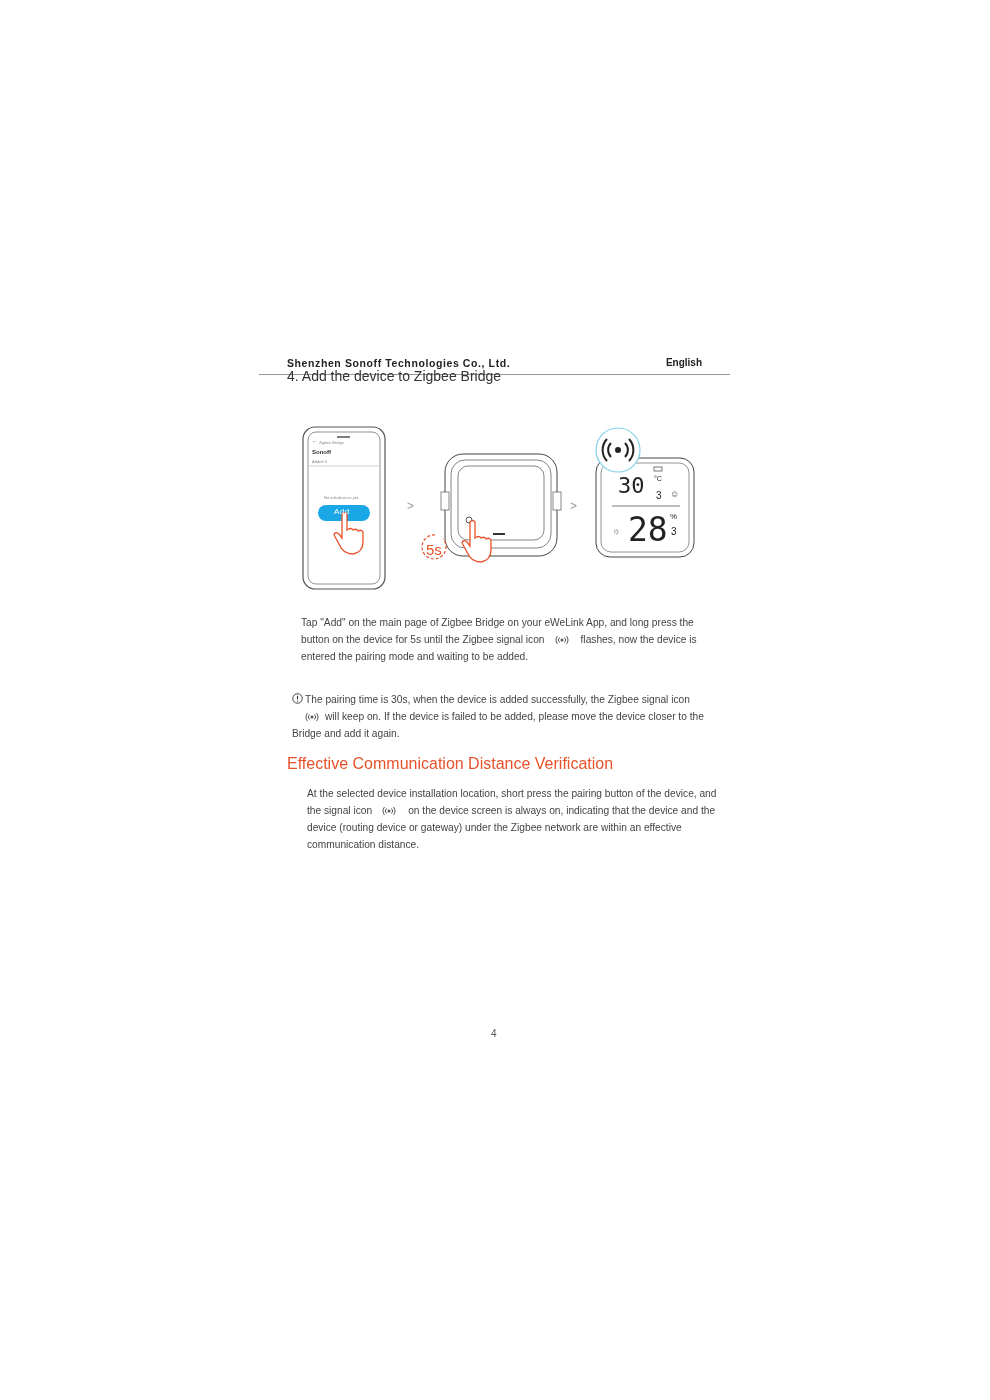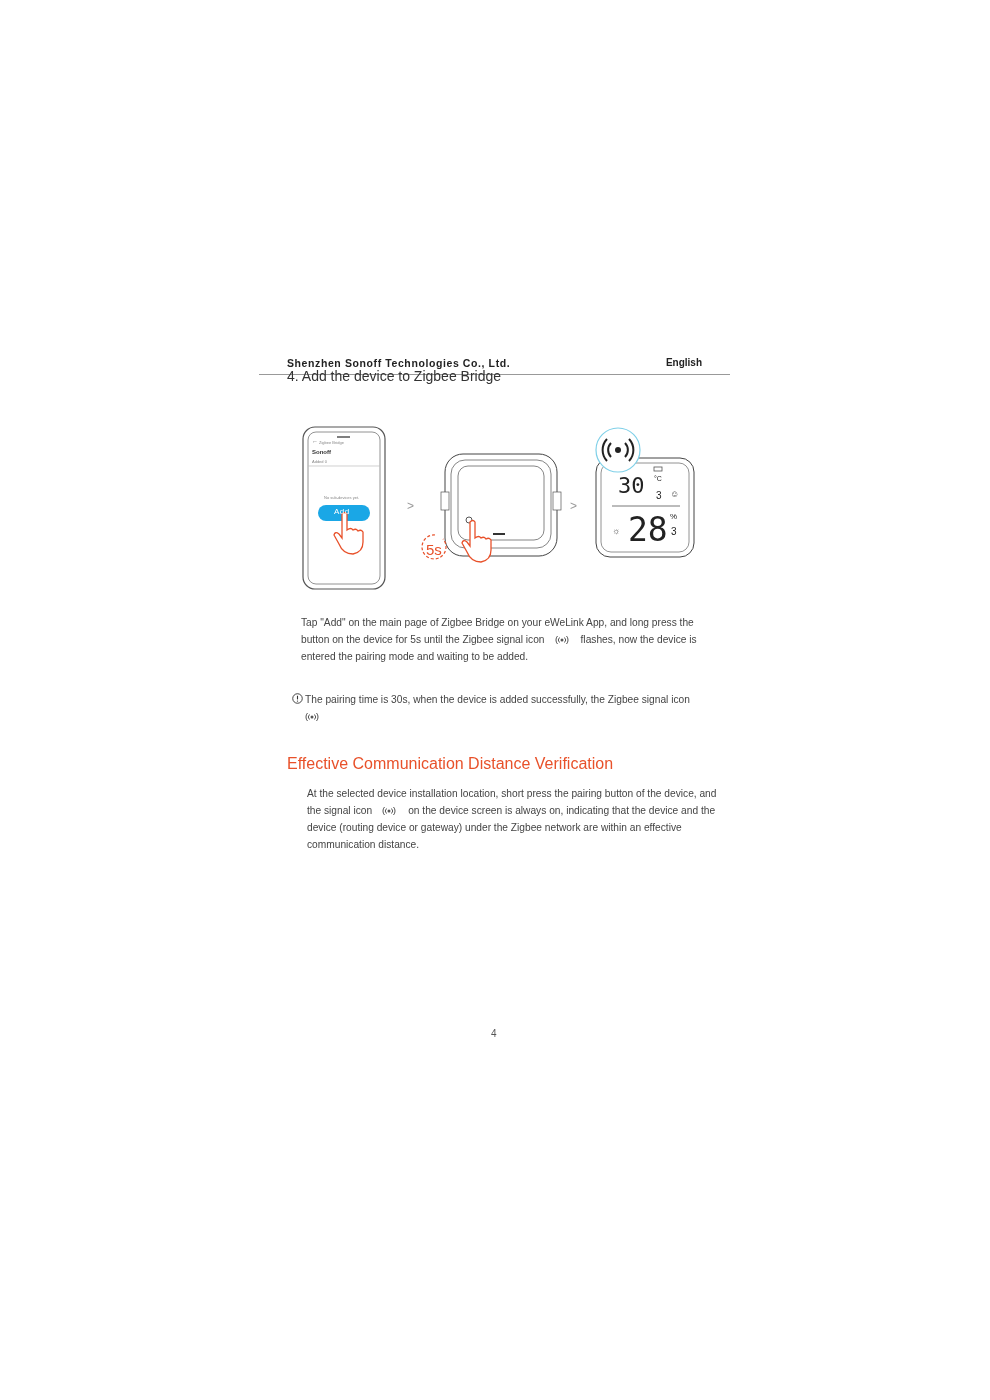--- a/index.html
+++ b/index.html
@@ -93,21 +93,21 @@
 </div>
 
 <div class="para note">
   <svg class="info" viewBox="0 0 12 12">
       <circle cx="6" cy="6" r="5.2" fill="none" stroke="#333" stroke-width="1"></circle>
       <line x1="6" y1="3" x2="6" y2="7" stroke="#333" stroke-width="1.2"></line>
       <circle cx="6" cy="8.8" r="0.7" fill="#333"></circle>
     </svg><span>The pairing time is 30s, when the device is added successfully, the Zigbee signal icon</span><br><span style="display:inline-block;width:13px;"></span><svg class="sig sig2" viewBox="0 0 14 10">
       <circle cx="7" cy="5" r="1.5" fill="#555"></circle>
       <path d="M4.5 2.5 a3.5 3.5 0 0 0 0 5 M9.5 2.5 a3.5 3.5 0 0 1 0 5 M2.5 1 a6 6 0 0 0 0 8 M11.5 1 a6 6 0 0 1 0 8" fill="none" stroke="#555" stroke-width="1"></path>
-    </svg>
+    </svg><span>will keep on. If the device is failed to be added, please move the device closer to the Bridge and add it again.</span>
 </div>
 
 <div class="h2">Effective Communication Distance Verification</div>
 
 <div class="para para2">
   <span>At the selected device installation location, short press the pairing button of the device, and the signal icon</span><svg class="sig" viewBox="0 0 14 10">
       <circle cx="7" cy="5" r="1.5" fill="#555"></circle>
       <path d="M4.5 2.5 a3.5 3.5 0 0 0 0 5 M9.5 2.5 a3.5 3.5 0 0 1 0 5 M2.5 1 a6 6 0 0 0 0 8 M11.5 1 a6 6 0 0 1 0 8" fill="none" stroke="#555" stroke-width="1"></path>
     </svg><span>on the device screen is always on, indicating that the device and the device (routing device or gateway) under the Zigbee network are within an effective communication distance.</span>
 </div>

